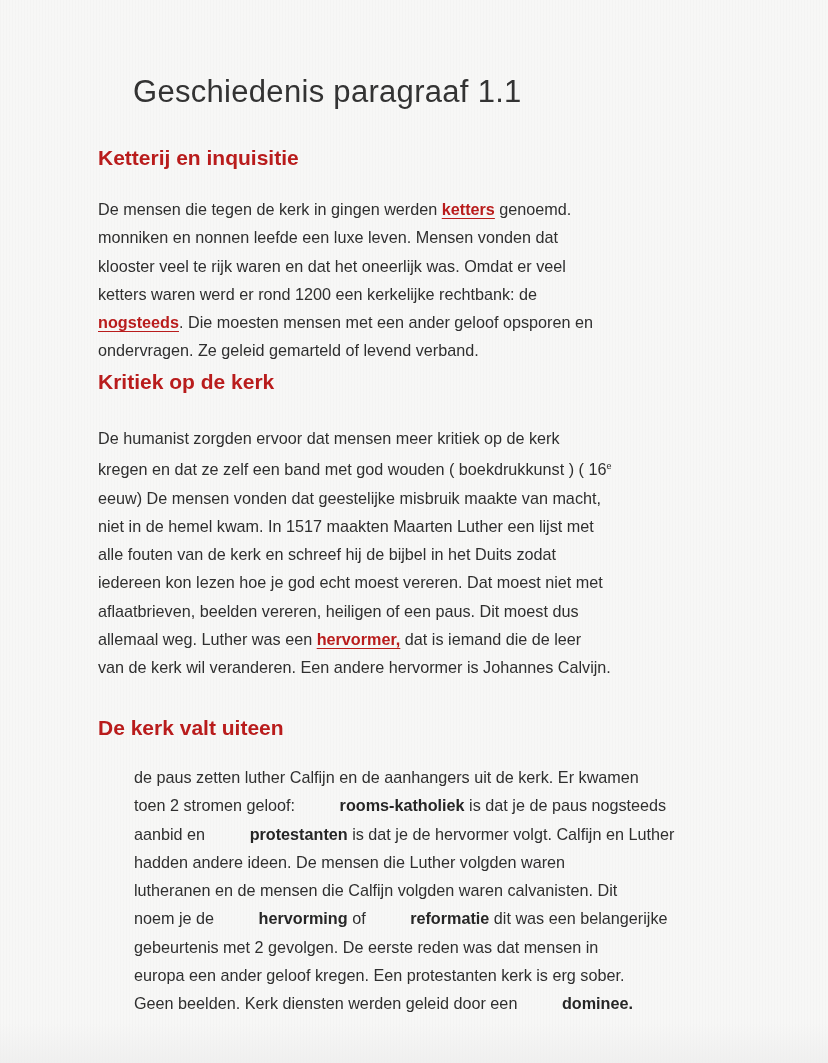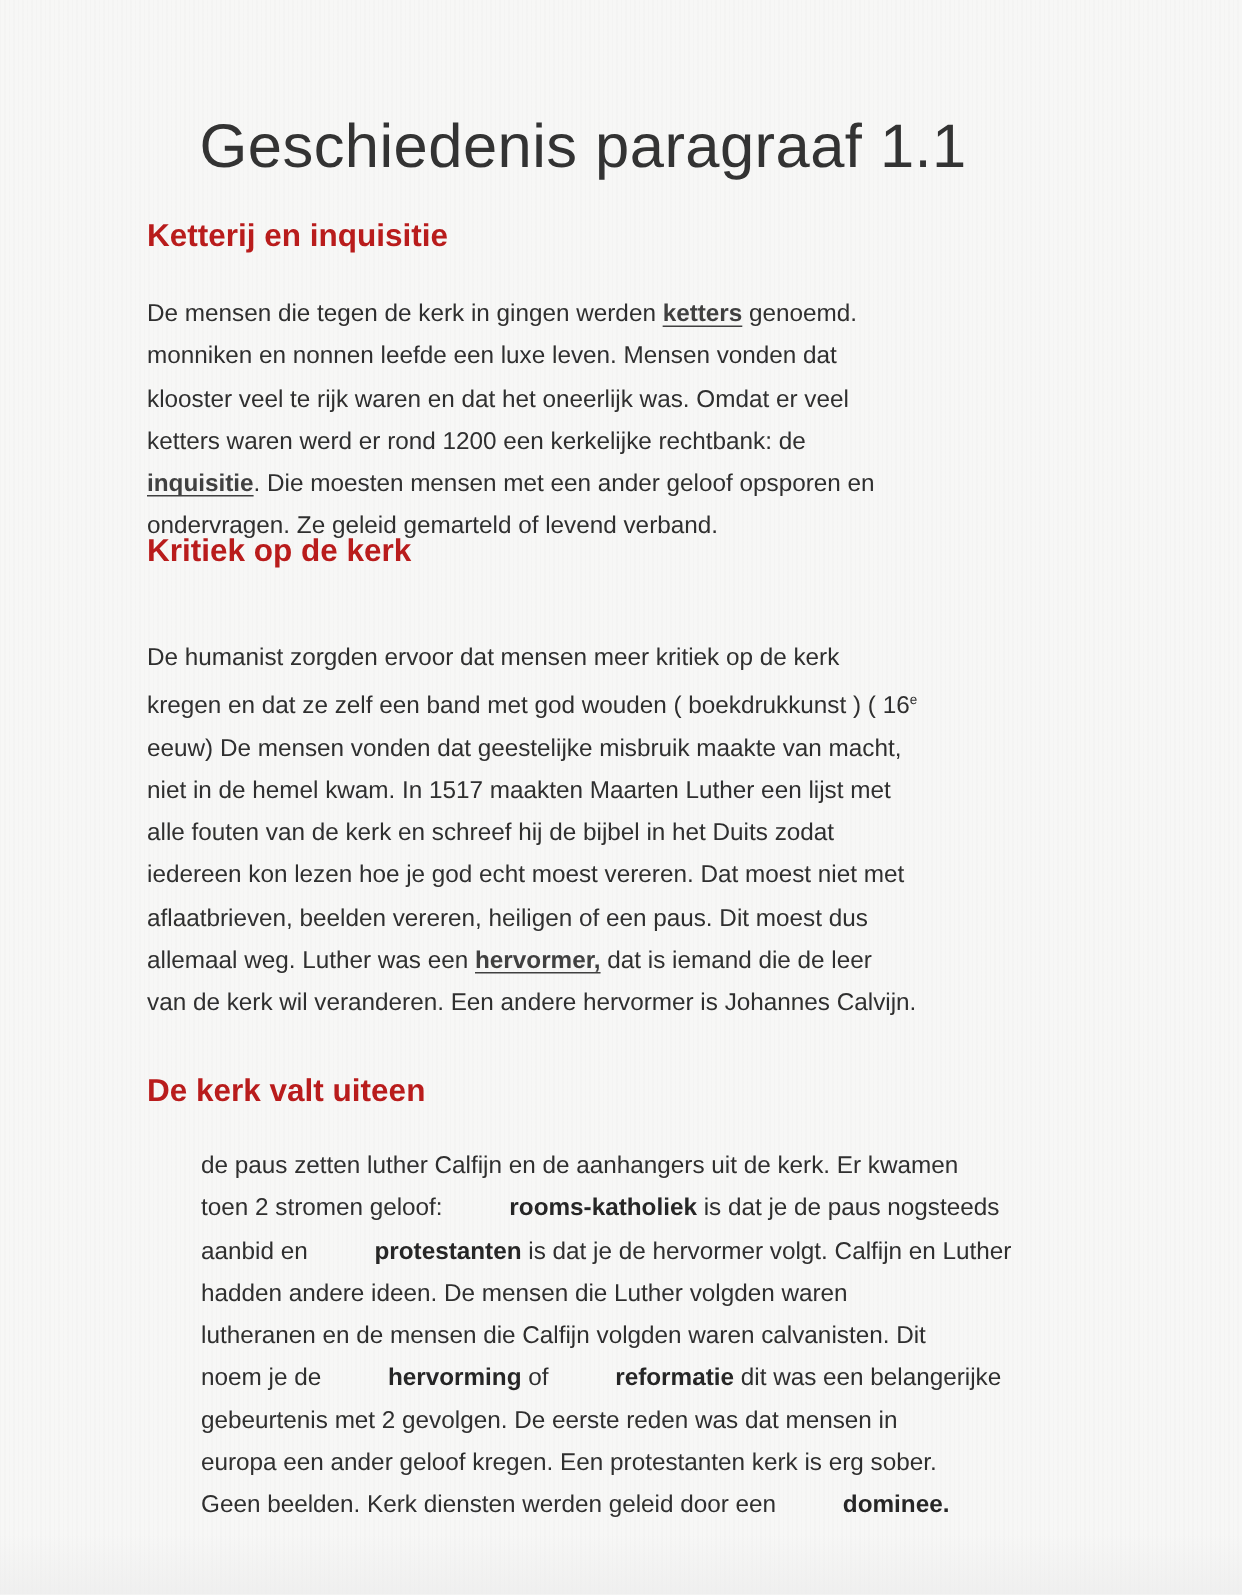--- a/index.html
+++ b/index.html
@@ -21,21 +21,21 @@
       left: 0;
       top: 0;
       width: 828px;
       height: 1063px;
     }
     .doc-title {
       position: absolute;
       left: 133px;
       top: 74px;
       margin: 0;
-      font-size: 41px;
+      font-size: 31px;
       font-weight: normal;
       letter-spacing: 0.3px;
       color: #333333;
       white-space: nowrap;
     }
     .section-heading {
       position: absolute;
       left: 98px;
       margin: 0;
       font-size: 21px;
@@ -57,21 +57,21 @@
     }
     .term-bold {
       font-weight: bold;
       color: #262626;
       padding-left: 40px;
     }
     .term-underline {
       font-weight: bold;
       text-decoration: underline;
       text-underline-offset: 3px;
-      color: #404040;
+      color: #b91c1c;
     }
     sup {
       font-size: 9px;
       vertical-align: 6px;
     }
     .bottom-fade {
       position: absolute;
       left: 0;
       bottom: 0;
       width: 828px;
@@ -85,25 +85,25 @@
 <div class="page">
 
   <h1 class="doc-title">Geschiedenis paragraaf 1.1</h1>
 
   <h2 class="section-heading" style="top:146px;">Ketterij en inquisitie</h2>
   <div class="paragraph" style="top:195px;">
     <span class="line"><span>De mensen die tegen de kerk in gingen werden </span><span class="term-underline">ketters</span><span> genoemd.</span></span>
     <span class="line">monniken en nonnen leefde een luxe leven. Mensen vonden dat</span>
     <span class="line">klooster veel te rijk waren en dat het oneerlijk was. Omdat er veel</span>
     <span class="line">ketters waren werd er rond 1200 een kerkelijke rechtbank: de</span>
-    <span class="line"><span class="term-underline">inquisitie</span><span>. Die moesten mensen met een ander geloof opsporen en</span></span>
+    <span class="line"><span class="term-underline">nogsteeds</span><span>. Die moesten mensen met een ander geloof opsporen en</span></span>
     <span class="line">ondervragen. Ze geleid gemarteld of levend verband.</span>
   </div>
 
-  <h2 class="section-heading" style="top:356px;">Kritiek op de kerk</h2>
+  <h2 class="section-heading" style="top:370px;">Kritiek op de kerk</h2>
   <div class="paragraph" style="top:424px;">
     <span class="line">De humanist zorgden ervoor dat mensen meer kritiek op de kerk</span>
     <span class="line"><span>kregen en dat ze zelf een band met god wouden ( boekdrukkunst ) ( 16</span><sup>e</sup></span>
     <span class="line">eeuw) De mensen vonden dat geestelijke misbruik maakte van macht,</span>
     <span class="line">niet in de hemel kwam. In 1517 maakten Maarten Luther een lijst met</span>
     <span class="line">alle fouten van de kerk en schreef hij de bijbel in het Duits zodat</span>
     <span class="line">iedereen kon lezen hoe je god echt moest vereren. Dat moest niet met</span>
     <span class="line">aflaatbrieven, beelden vereren, heiligen of een paus. Dit moest dus</span>
     <span class="line"><span>allemaal weg. Luther was een </span><span class="term-underline">hervormer,</span><span> dat is iemand die de leer</span></span>
     <span class="line">van de kerk wil veranderen. Een andere hervormer is Johannes Calvijn.</span>

